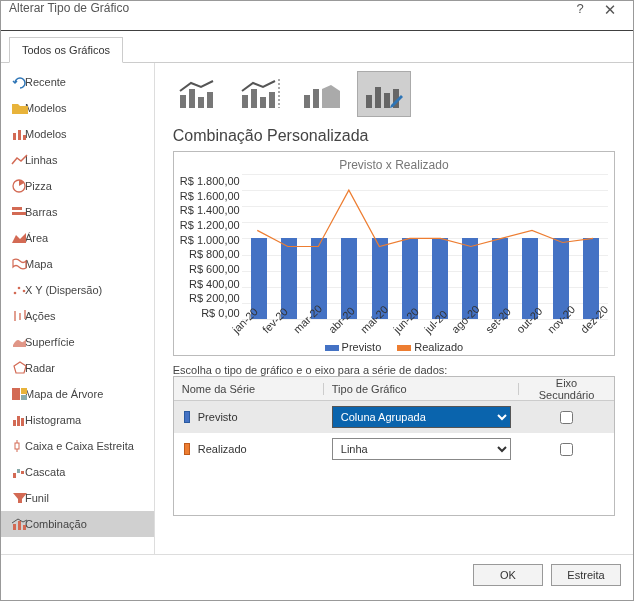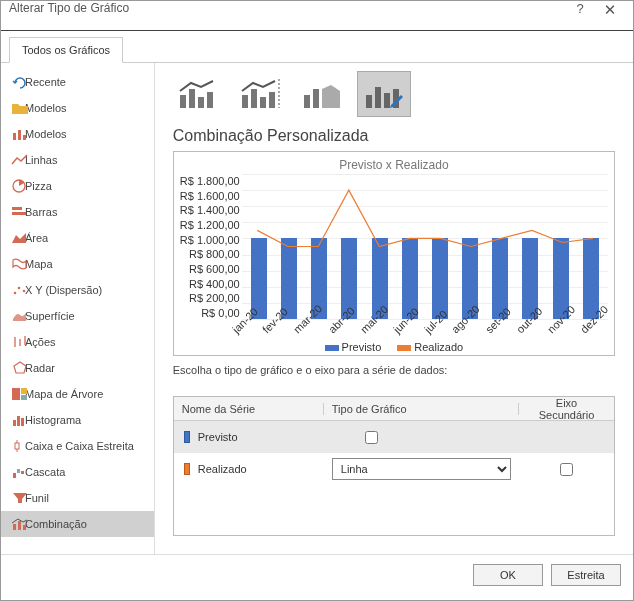--- a/index.html
+++ b/index.html
@@ -28,21 +28,21 @@
 .yaxis{display:flex;flex-direction:column;justify-content:space-between;text-align:right;font-size:7px;color:#777;padding:2px 2px 0 0;line-height:1}
 .plot{flex:1;position:relative;border-left:0;border-bottom:0}
 .grid-line{position:absolute;left:0;right:0;border-top:1px solid #eee}
 .bars{position:absolute;left:0;right:0;bottom:0;top:0;display:flex;align-items:flex-end;justify-content:space-around;padding:0 2px}
 .bar{width:16px;background:#4472c4}
 svg.line{position:absolute;left:0;top:0;width:100%;height:100%}
 .xaxis{display:flex;justify-content:space-around;font-size:7px;color:#777;margin-left:46px;height:20px;align-items:flex-start}
 .xaxis span{transform:rotate(-45deg);transform-origin:top left;white-space:nowrap;position:relative;top:8px;left:4px}
 .legend{display:flex;justify-content:center;gap:16px;font-size:8px;color:#777;margin-top:2px}
 .legend .sw{display:inline-block;width:14px;height:6px;vertical-align:middle;margin-right:3px}
-.instr{font-size:11px;color:#444;margin:8px 0 20px 0}
+.instr{font-size:11px;color:#444;margin:8px 0 0 0}
 .series-table{border:1px solid #bbb;height:140px}
 .series-head{display:flex;background:#f3f3f3;border-bottom:1px solid #ccc;height:24px;align-items:center}
 .series-head div{padding:0 8px;font-size:11px;color:#444}
 .col1{width:150px;border-right:1px solid #ccc}
 .col2{flex:1;border-right:1px solid #ccc}
 .col3{width:95px;text-align:center}
 .series-row{display:flex;height:32px;align-items:center}
 .series-row.sel{background:#e9e9e9}
 .series-row .col1{display:flex;align-items:center;gap:8px;padding-left:10px;border-right:none}
 .series-row .col2{border-right:none;padding:0 8px}
@@ -147,34 +147,34 @@
             <circle cx="4" cy="10" r="1.3" fill="#d36a54"></circle>
             <circle cx="8" cy="5" r="1.3" fill="#d36a54"></circle>
             <circle cx="13" cy="8" r="1.3" fill="#d36a54"></circle>
           </svg>
         </span>
         <span class="lb">X Y (Dispersão)</span>
       </div>
     <div class="sb-item">
         <span class="ic">
           <svg viewBox="0 0 18 14">
-            <path d="M2 10 Q6 3 9 6 Q12 9 15 4 L15 12 L2 12 z" fill="#d36a54" opacity="0.7"></path>
-          </svg>
-        </span>
-        <span class="lb">Superfície</span>
-      </div>
-    <div class="sb-item">
-        <span class="ic">
-          <svg viewBox="0 0 18 14">
             <line x1="4" y1="2" x2="4" y2="12" stroke="#d36a54" stroke-width="1.3"></line>
             <line x1="9" y1="4" x2="9" y2="11" stroke="#d36a54" stroke-width="1.3"></line>
             <line x1="14" y1="1" x2="14" y2="10" stroke="#d36a54" stroke-width="1.3"></line>
           </svg>
         </span>
         <span class="lb">Ações</span>
+      </div>
+    <div class="sb-item">
+        <span class="ic">
+          <svg viewBox="0 0 18 14">
+            <path d="M2 10 Q6 3 9 6 Q12 9 15 4 L15 12 L2 12 z" fill="#d36a54" opacity="0.7"></path>
+          </svg>
+        </span>
+        <span class="lb">Superfície</span>
       </div>
     <div class="sb-item">
         <span class="ic">
           <svg viewBox="0 0 18 14">
             <polygon points="9,1 15,5 13,12 5,12 3,5" fill="none" stroke="#d36a54" stroke-width="1.2"></polygon>
           </svg>
         </span>
         <span class="lb">Radar</span>
       </div>
     <div class="sb-item">
@@ -351,20 +351,21 @@
       <div class="series-head">
         <div class="col1">Nome da Série</div>
         <div class="col2">Tipo de Gráfico</div>
         <div class="col3">Eixo Secundário</div>
       </div>
       <div class="series-row sel">
         <div class="col1">
             <span class="series-sw" style="background:#4472c4;border:1px solid #2a5aa0"></span>
             <span>Previsto</span>
           </div>
+        <div class="col2"><select class="combo hl"><option>Coluna Agrupada</option></select></div>
         <div class="col3">
             <input type="checkbox" class="chk" style="">
           </div>
       </div>
       <div class="series-row">
         <div class="col1">
             <span class="series-sw" style="background:#ed7d31;border:1px solid #c05a1a"></span>
             <span>Realizado</span>
           </div>
         <div class="col2"><select class="combo"><option>Linha</option></select></div>

